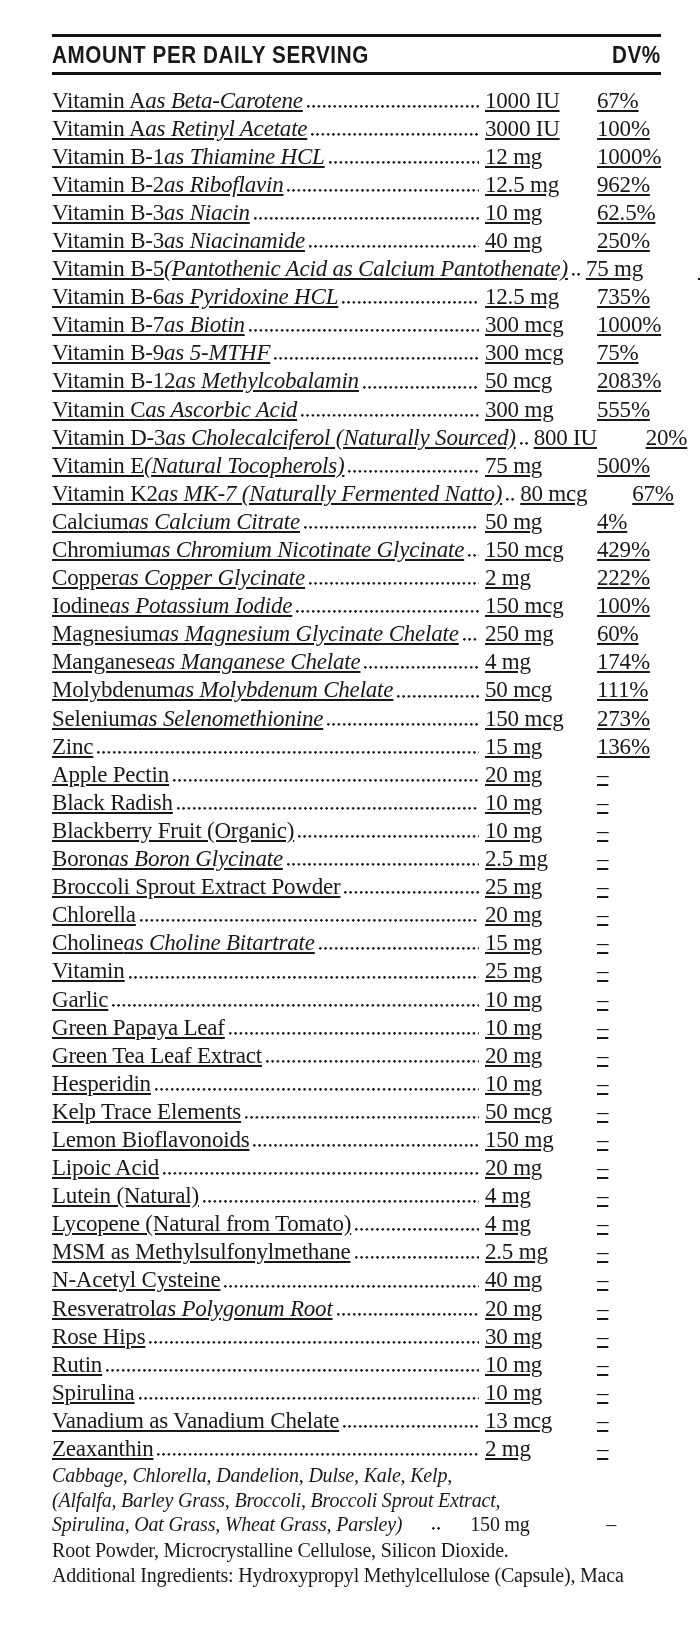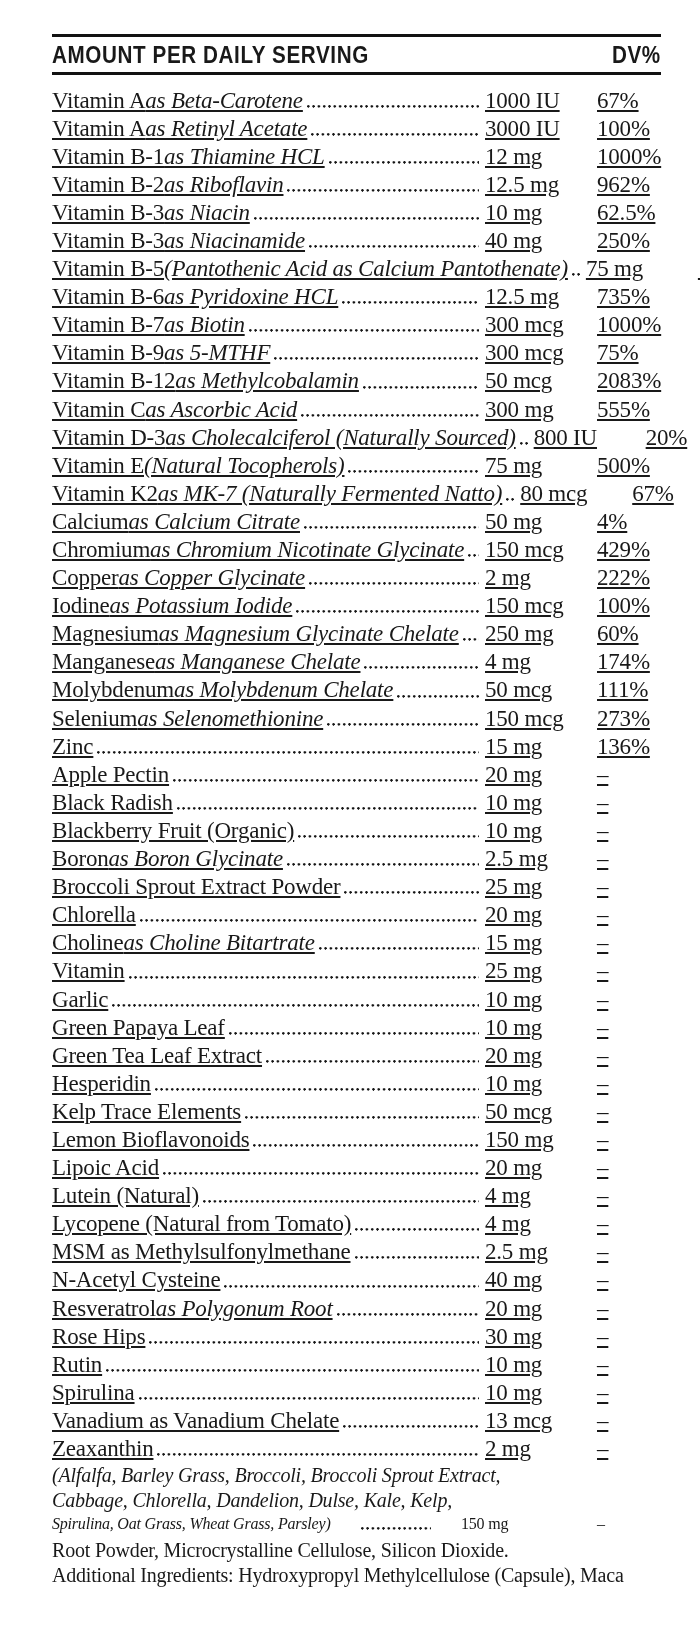--- a/index.html
+++ b/index.html
@@ -34,21 +34,21 @@
     height: 3px; margin: 0 6px 7px 4px;
     background-image: radial-gradient(circle at 1.3px 1.4px, #161616 1.05px, rgba(0,0,0,0) 1.45px);
     background-size: 5.3px 3px; background-repeat: repeat-x;
   }
   .amount { flex: none; width: 112px; white-space: nowrap; }
   .dv     { flex: none; width: 64px;  white-space: nowrap; }
 
   
   .blend-title { font-size: 20px; line-height: 28.1px; letter-spacing: -0.2px; }
   .blend-line  { font-style: italic; font-size: 20px; line-height: 24.6px; letter-spacing: -0.2px; white-space: nowrap; }
-  .blend-tail  { display: flex; align-items: baseline; font-size: 16px; line-height: 24.6px; letter-spacing: -0.2px; gap: 24px; }
+  .blend-tail  { display: flex; align-items: baseline; font-size: 20px; line-height: 24.6px; letter-spacing: -0.2px; gap: 24px; }
   .blend-tail .src { margin-right: 2px; }
 
   
   .additional { margin-top: 1px; font-size: 20px; line-height: 25.4px; letter-spacing: -0.2px; }
   .additional .foot-line { white-space: nowrap; }
 </style>
 </head>
 <body>
 
 <div class="panel">
@@ -448,22 +448,22 @@
         <span class="name">Zeaxanthin</span>
         <span class="src"></span>
         <span class="leader"></span>
         <span class="amount">2 mg</span>
         <span class="dv">–</span>
       </div>
 </div>
 
   <div class="blend">
     <div id="blend-lines">
+        <div class="blend-line">Cabbage, Chlorella, Dandelion, Dulse, Kale, Kelp,</div>
         <div class="blend-line">(Alfalfa, Barley Grass, Broccoli, Broccoli Sprout Extract,</div>
-        <div class="blend-line">Cabbage, Chlorella, Dandelion, Dulse, Kale, Kelp,</div>
       </div>
     <div class="blend-tail">
       <span class="src">Spirulina, Oat Grass, Wheat Grass, Parsley)</span>
       <span class="leader"></span>
       <span class="amount">150 mg</span>
       <span class="dv">–</span>
     </div>
   </div>
 
   <div class="additional" id="footer">

